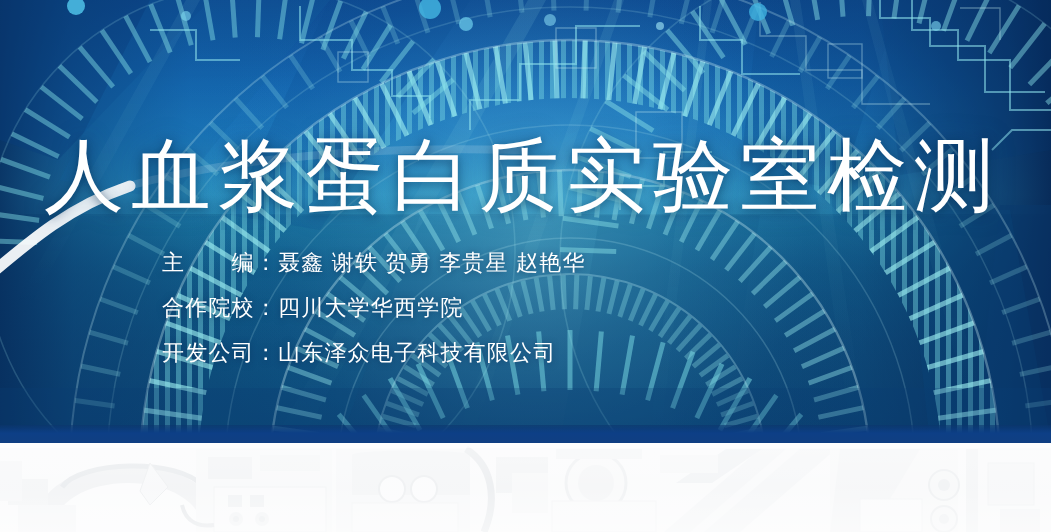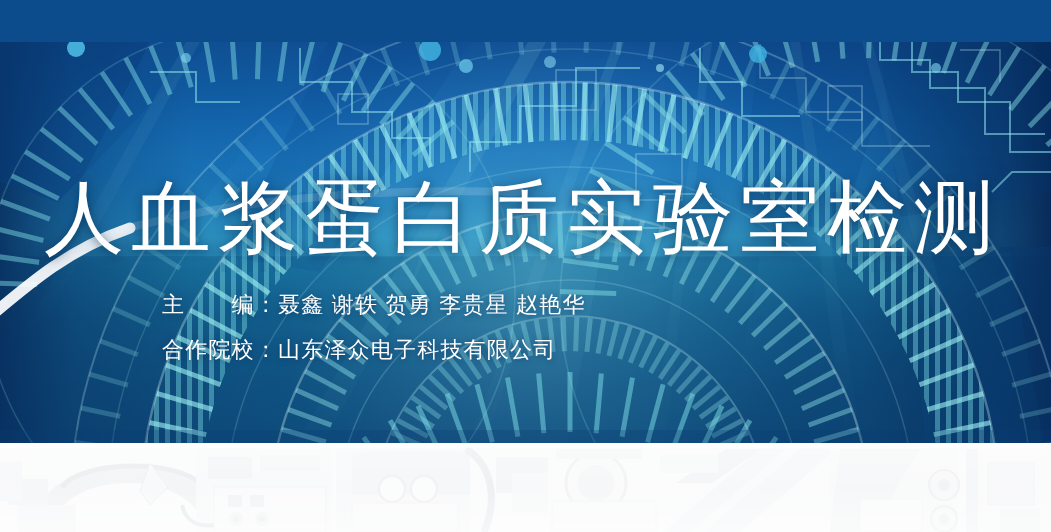--- a/index.html
+++ b/index.html
@@ -21,21 +21,20 @@
     user-select: none;
   }
 
   
   .banner {
     position: absolute;
     left: 0; top: 0;
     width: 1051px;
     height: 443px;
     overflow: hidden;
-    margin-top: 42px;
   }
 
   
   .bg-base {
     position: absolute;
     inset: 0;
     background:
       linear-gradient(180deg,
         #0f4f96 0%,
         #1260ab 14%,
@@ -492,21 +491,22 @@
 
       <rect x="0" y="388" width="1051" height="55" fill="#0a3c74" opacity="0.28"></rect>
     </svg>
 
     <div class="bottom-navy"></div>
 
     <div class="title">人血浆蛋白质实验室检测</div>
 
     <div class="subtitles">
       <div class="sub-line">主　　编：聂鑫 谢轶 贺勇 李贵星 赵艳华</div>
-      <div class="sub-line">合作院校：山东泽众电子科技有限公司</div>
+      <div class="sub-line">合作院校：四川大学华西学院</div>
+      <div class="sub-line">开发公司：山东泽众电子科技有限公司</div>
     </div>
   </div>
 
   <div class="photo-strip">
     <svg viewBox="0 0 1051 89" preserveAspectRatio="none">
       <defs>
         <linearGradient id="wash" x1="0" y1="0" x2="0" y2="1">
           <stop offset="0" stop-color="#ffffff" stop-opacity="0.72"></stop>
           <stop offset="0.5" stop-color="#ffffff" stop-opacity="0.62"></stop>
           <stop offset="1" stop-color="#ffffff" stop-opacity="0.78"></stop>

